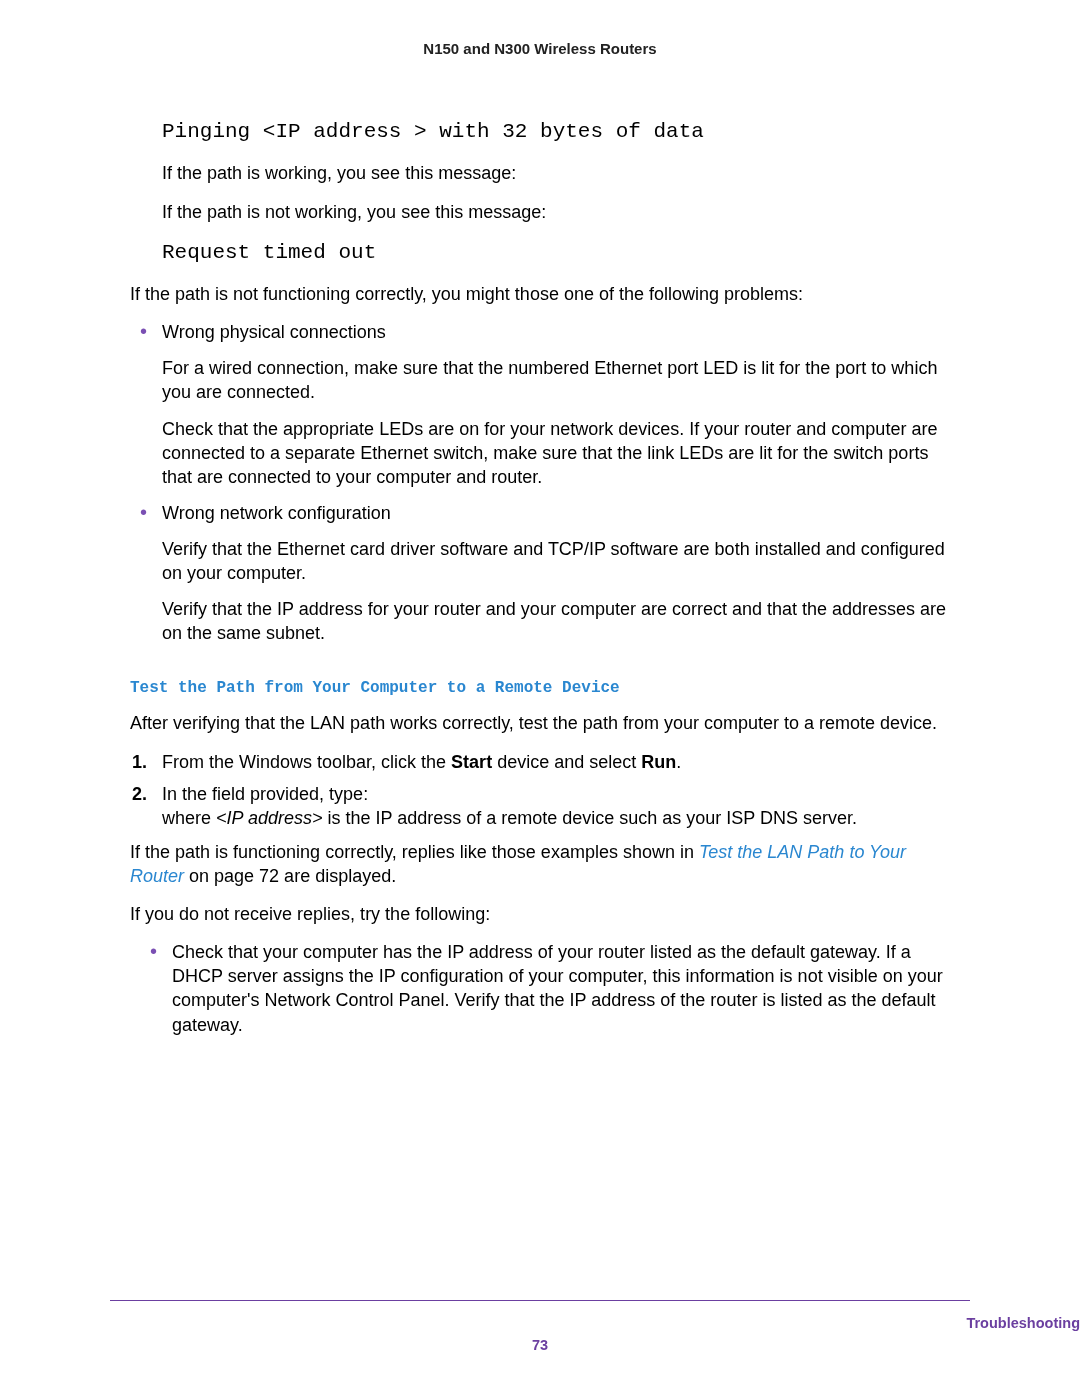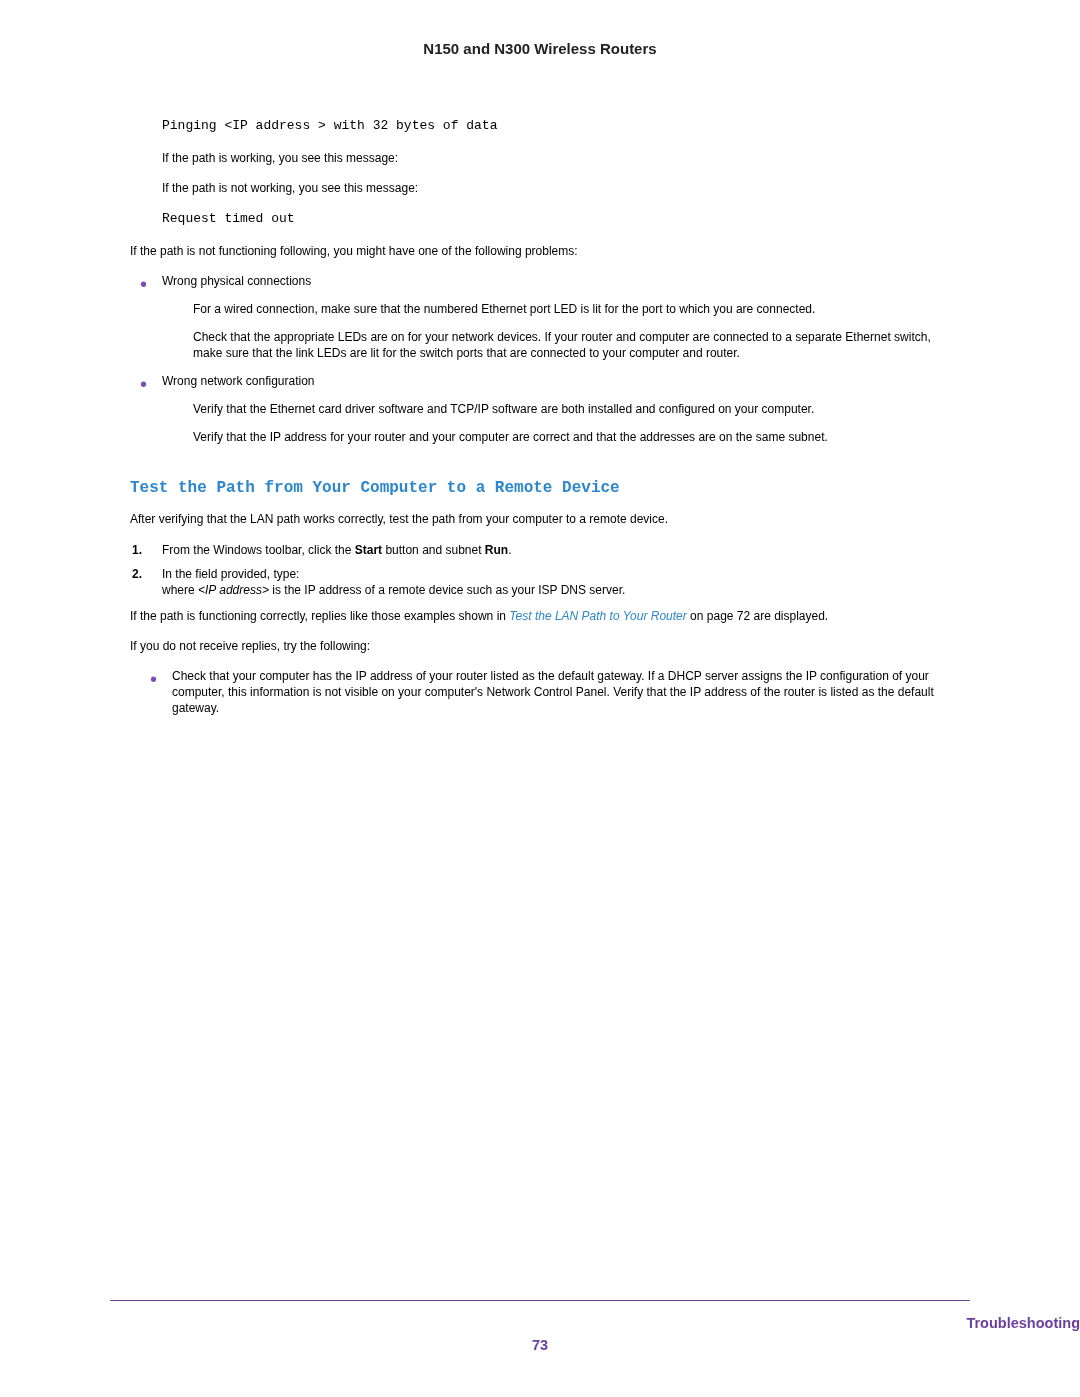--- a/index.html
+++ b/index.html
@@ -19,25 +19,25 @@
   .doc-header {
     text-align: center;
     font-weight: bold;
     font-size: 15px;
     color: #222;
     font-family: "Trebuchet MS", Arial, sans-serif;
     margin-bottom: 60px;
   }
   .mono {
     font-family: "Courier New", Courier, monospace;
-    font-size: 13px;
+    font-size: 21px;
     line-height: 1.45;
   }
   .body-text {
-    font-size: 12px;
+    font-size: 18px;
     line-height: 1.34;
   }
   .indent-1 {
     margin-left: 32px;
   }
   .para {
     margin: 0 0 14px 0;
   }
   .bullet-list {
     list-style: none;
@@ -54,21 +54,20 @@
     position: absolute;
     left: 10px;
     top: 0;
     color: #7a4fb3;
     font-size: 20px;
     line-height: 1.1;
   }
   .bullet-list .sub-para {
     margin-top: 12px;
     margin-bottom: 4px;
-    margin-left: 31px;
   }
   .section-heading {
     color: #2a87d0;
     font-family: Liberation Mono, monospace;
     font-weight: bold;
     font-size: 16px;
     margin: 34px 0 14px 0;
   }
   .ol-list {
     list-style: none;
@@ -131,21 +130,21 @@
 
   <div class="doc-header">N150 and N300 Wireless Routers</div>
 
   <div class="indent-1">
     <p class="mono para">Pinging &lt;IP address &gt; with 32 bytes of data</p>
     <p class="body-text para">If the path is working, you see this message:</p>
     <p class="body-text para">If the path is not working, you see this message:</p>
     <p class="mono para">Request timed out</p>
   </div>
 
-  <p class="body-text para">If the path is not functioning following, you might have one of the following problems:</p>
+  <p class="body-text para">If the path is not functioning correctly, you might those one of the following problems:</p>
 
   <ul class="bullet-list body-text">
     <li>
       <span>Wrong physical connections</span>
       <div class="sub-para">For a wired connection, make sure that the numbered Ethernet port LED is lit for the port to which you are connected.</div>
       <div class="sub-para">Check that the appropriate LEDs are on for your network devices. If your router and computer are connected to a separate Ethernet switch, make sure that the link LEDs are lit for the switch ports that are connected to your computer and router.</div>
     </li>
     <li>
       <span>Wrong network configuration</span>
       <div class="sub-para">Verify that the Ethernet card driver software and TCP/IP software are both installed and configured on your computer.</div>
@@ -154,21 +153,21 @@
   </ul>
 
   <h2 class="section-heading">Test the Path from Your Computer to a Remote Device</h2>
 
   <p class="body-text para">After verifying that the LAN path works correctly, test the path from your computer to a remote device.</p>
 
   <ol class="ol-list body-text">
     <li>
       <span class="ol-num">1.</span>
       <span>
-        <span>From the Windows toolbar, click the </span><span class="bold">Start</span><span> button and subnet </span><span class="bold">Run</span><span>.</span>
+        <span>From the Windows toolbar, click the </span><span class="bold">Start</span><span> device and select </span><span class="bold">Run</span><span>.</span>
       </span>
     </li>
     <li>
       <span class="ol-num">2.</span>
       <span>In the field provided, type:</span>
       <div class="sub-para">
         <span>where </span><span class="italic">&lt;IP address&gt;</span><span> is the IP address of a remote device such as your ISP DNS server.</span>
       </div>
     </li>
   </ol>

